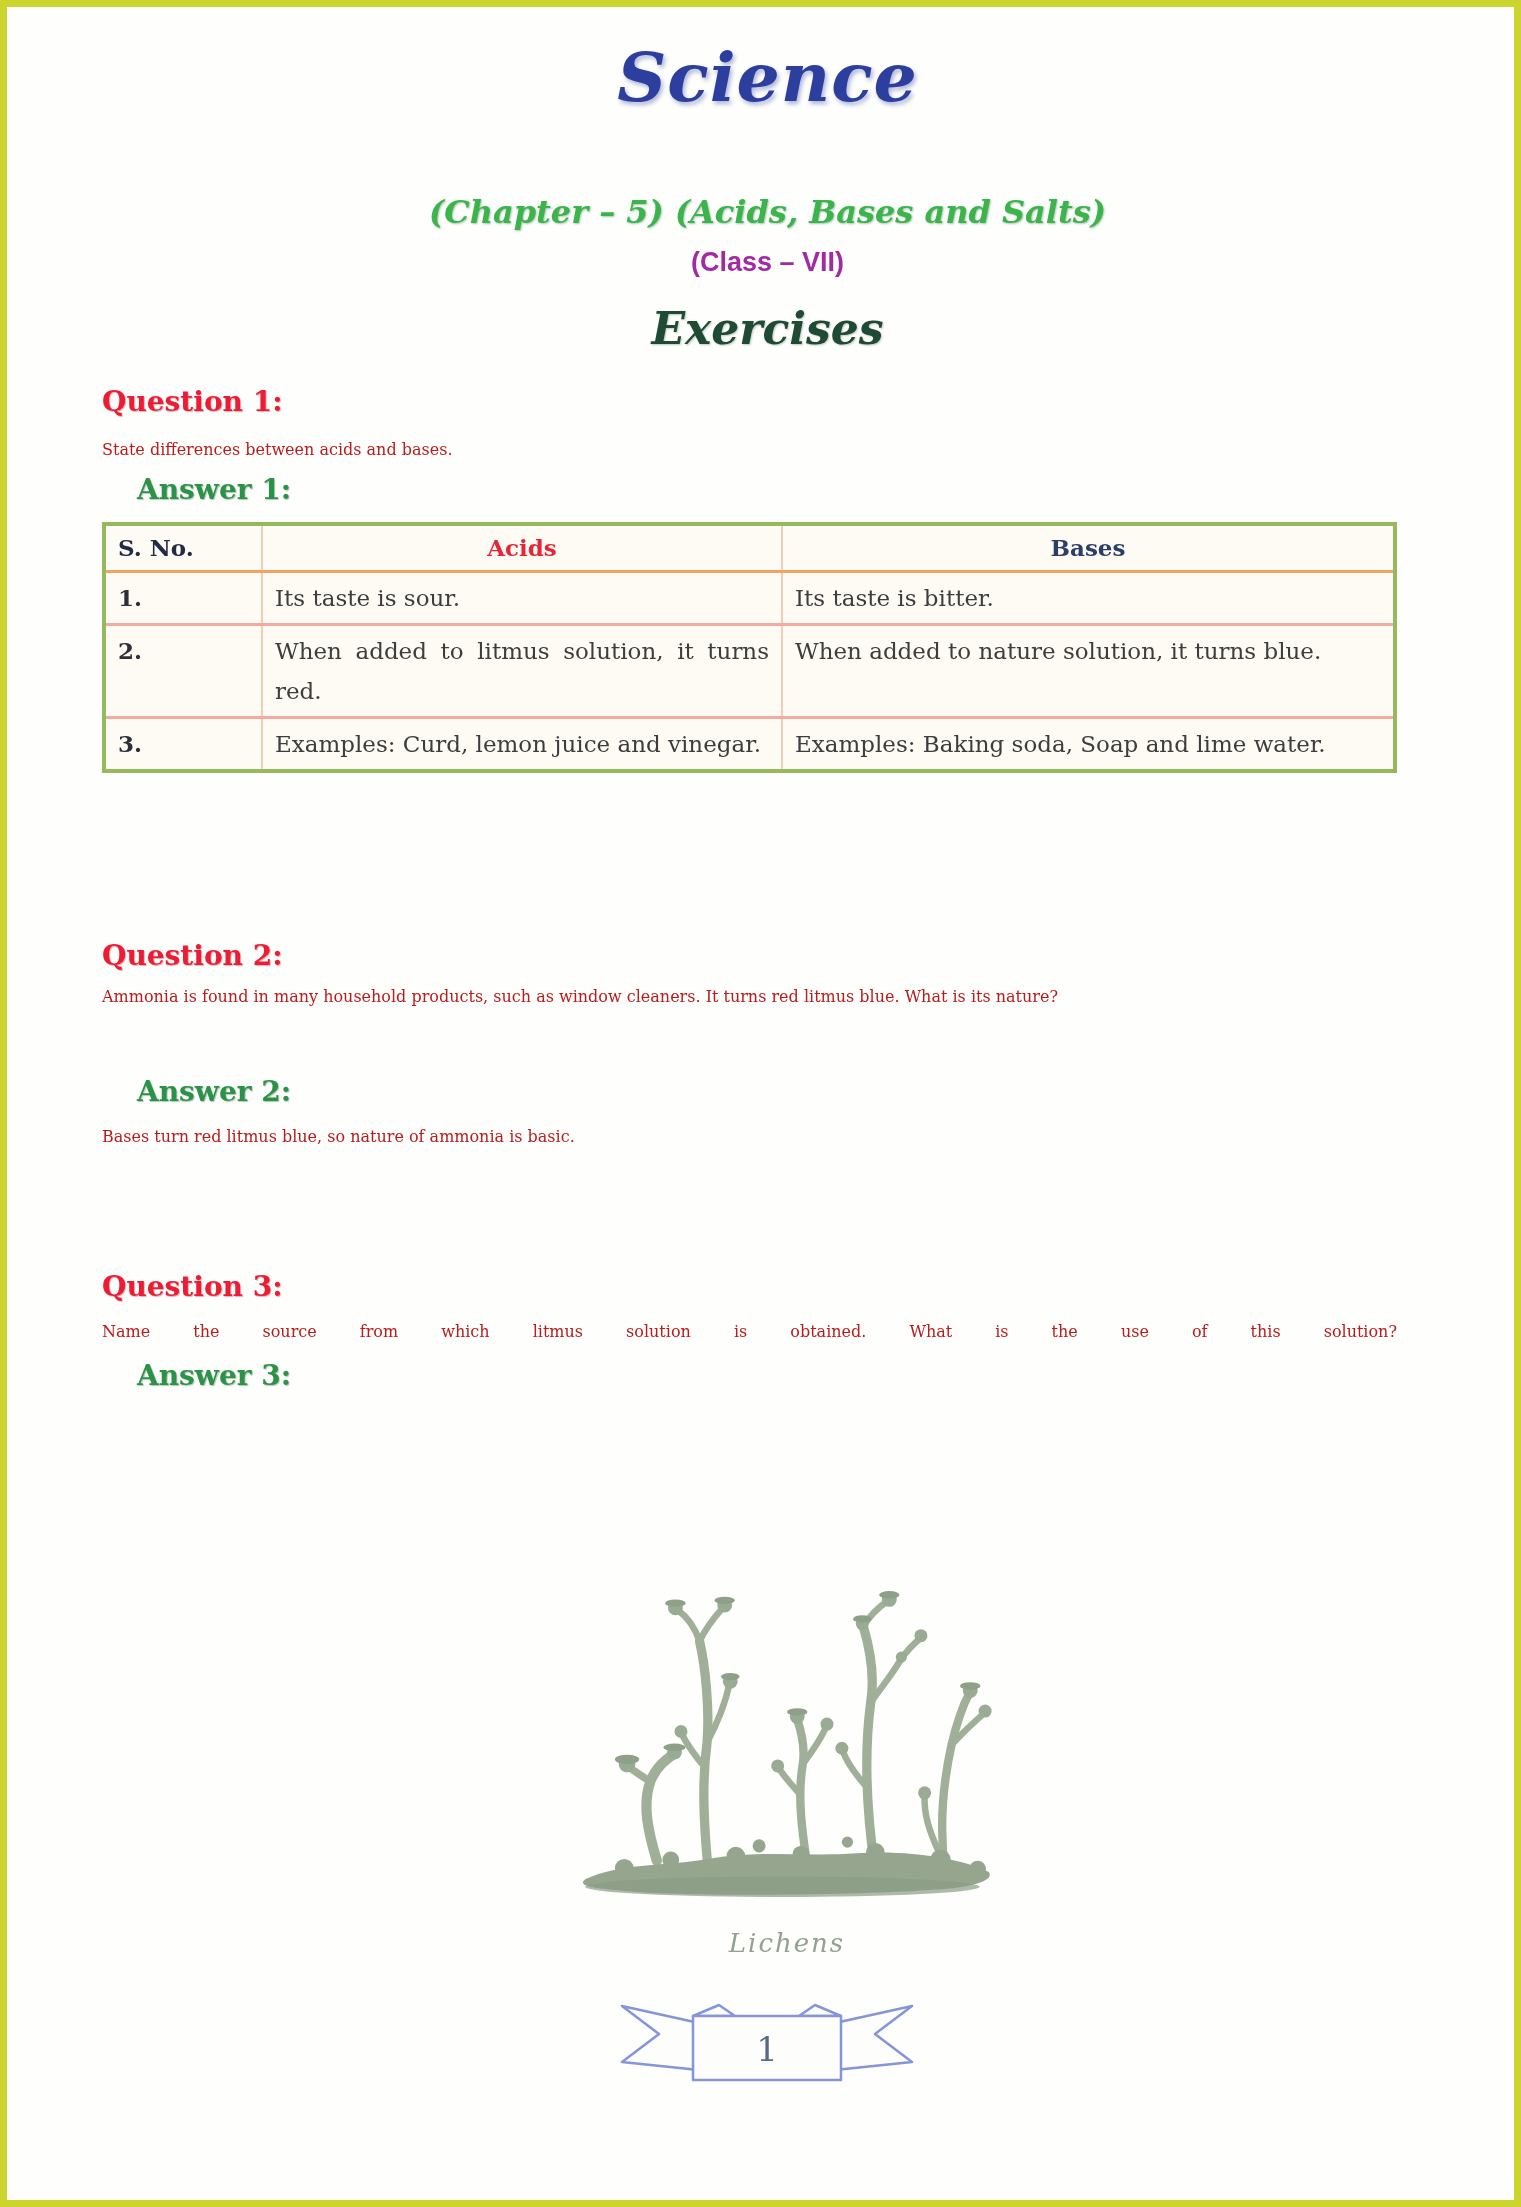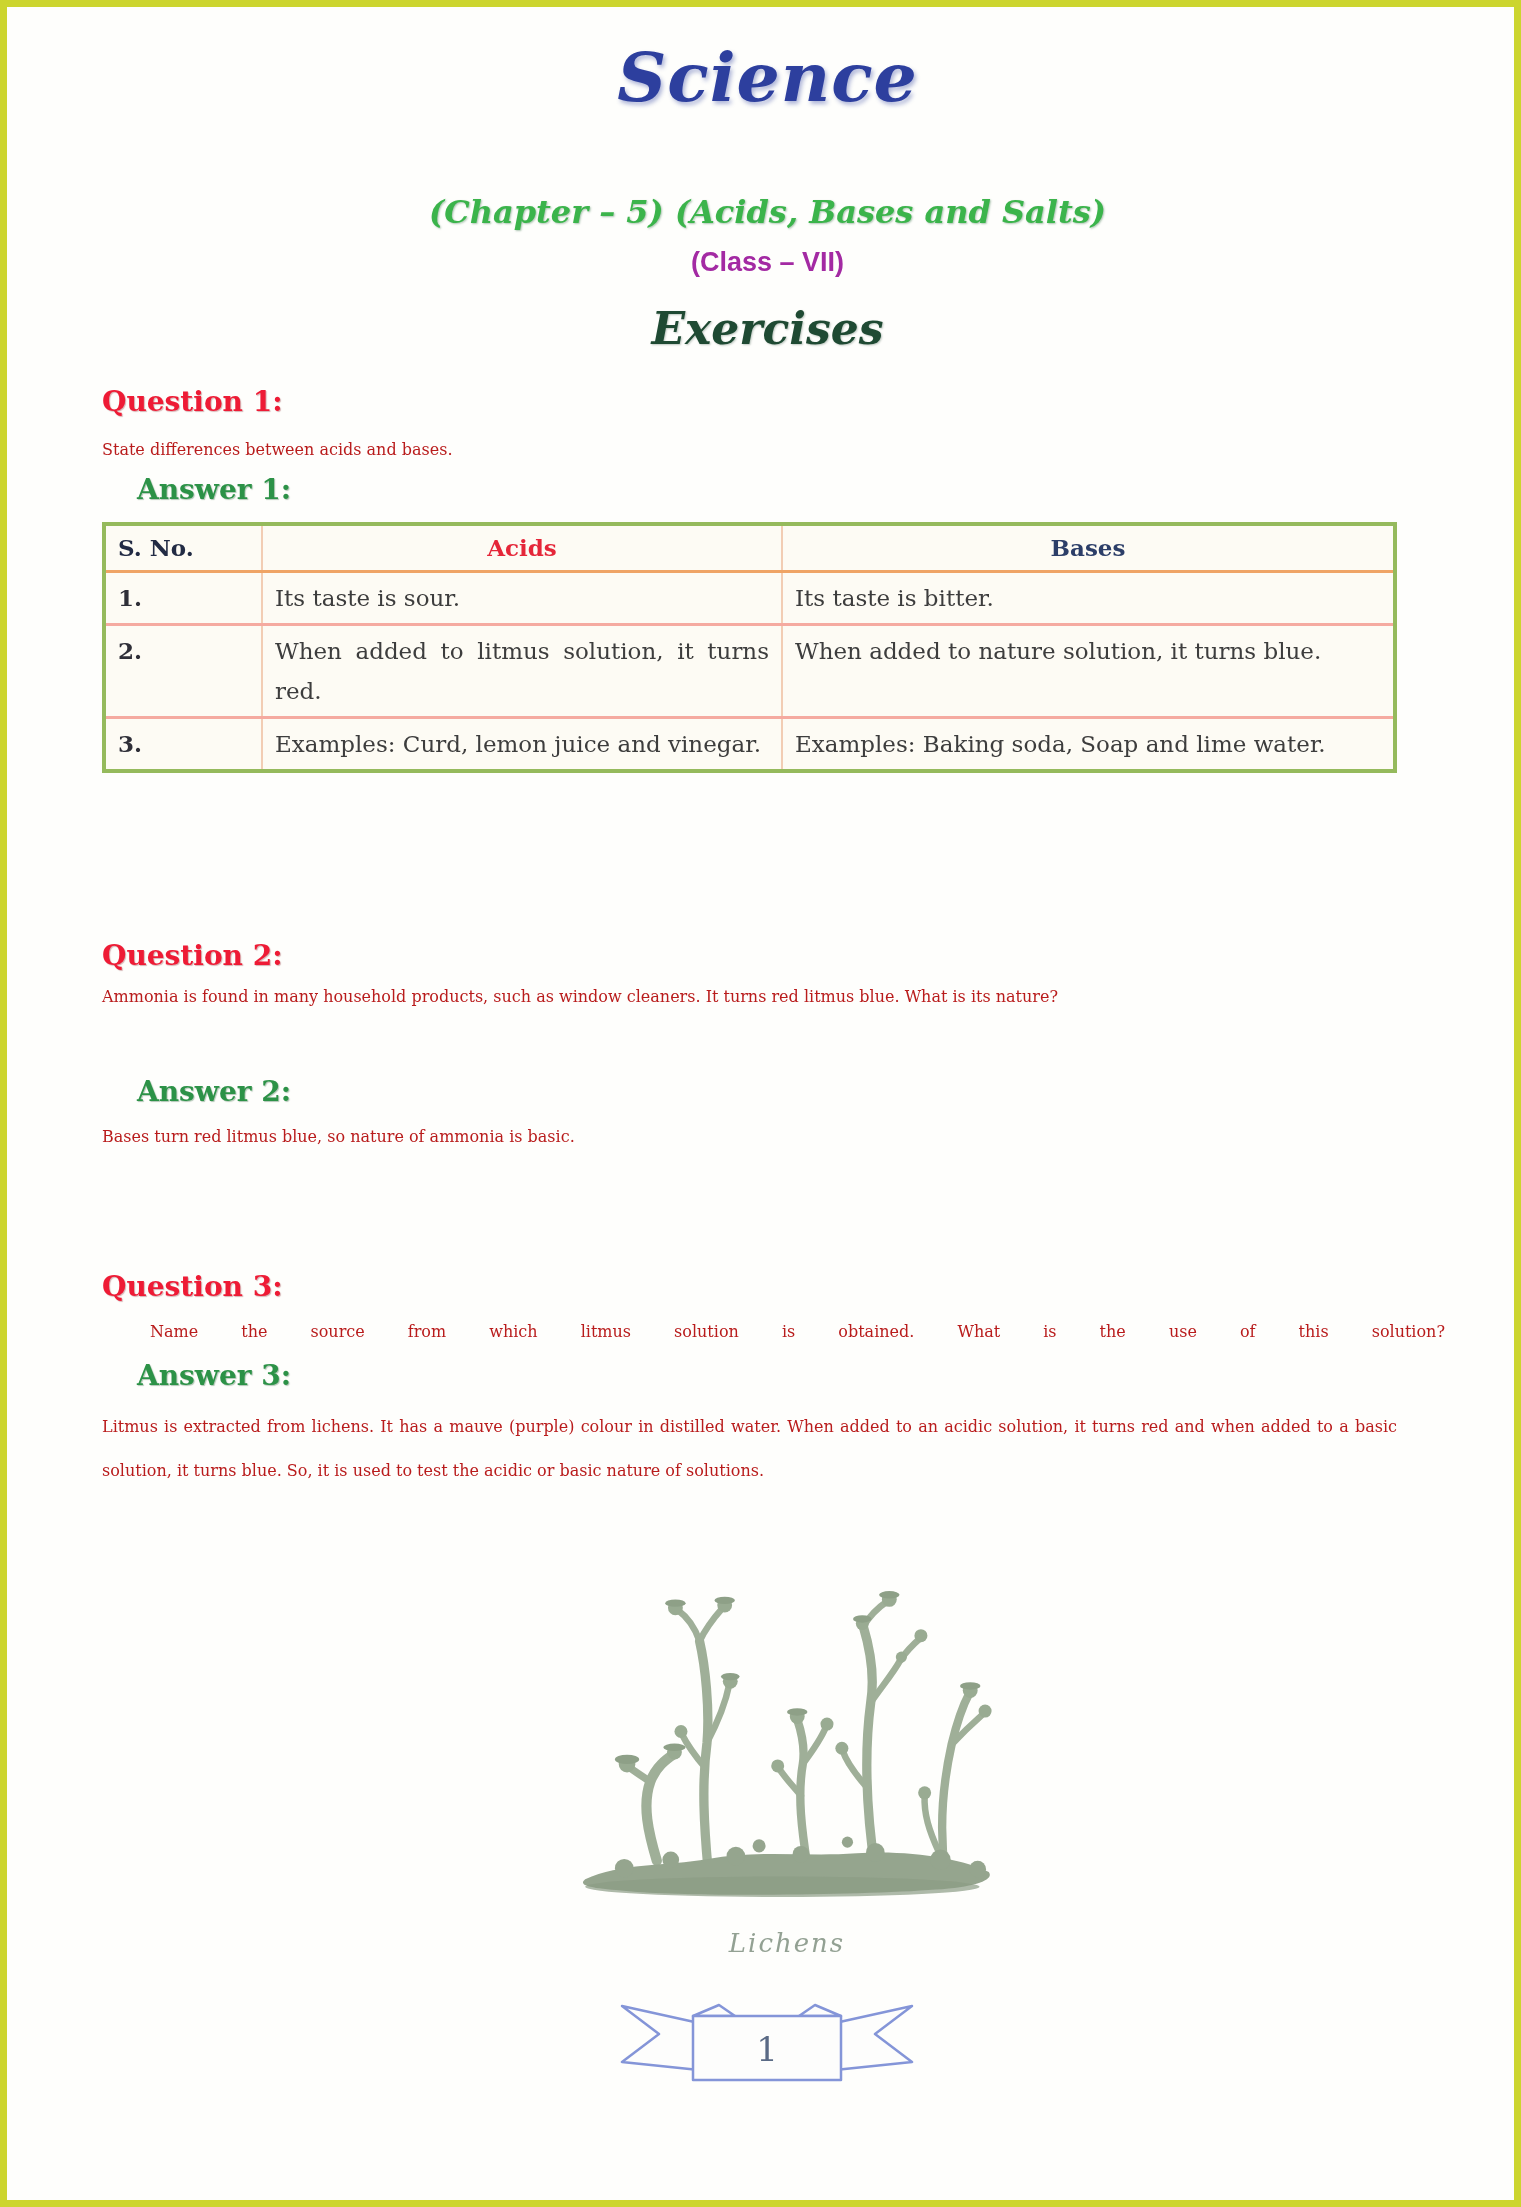--- a/index.html
+++ b/index.html
@@ -53,21 +53,21 @@
     font-size:28px;font-weight:bold;
     color:#2c9247;
     text-shadow:1px 1px 1px rgba(0,70,20,.3);
   }
   .body-text{
     left:95px;width:1295px;
     font-size:16px;line-height:40px;
     color:#b91c1c;
     text-align:justify;
   }
-  .fill-line{text-align-last:justify;margin-left:48px;}
+  .fill-line{text-align-last:justify;}
   .a3{line-height:44px;}
 
   table.cmp{
     position:absolute;left:95px;top:515px;width:1295px;
     border:4px solid #95ba5c;
     border-collapse:collapse;
     background:#fdfbf4;
     font-size:23px;color:#3d3d3d;
     table-layout:fixed;
     padding-left:32px;
@@ -144,21 +144,20 @@
   </table>
 
   <div class="abs q-label" style="top:932px">Question 2:</div>
   <div class="abs body-text" style="top:970px">Ammonia is found in many household products, such as window cleaners. It turns red litmus blue. What is its nature?</div>
   <div class="abs a-label" style="top:1068px">Answer 2:</div>
   <div class="abs body-text" style="top:1110px">Bases turn red litmus blue, so nature of ammonia is basic.</div>
 
   <div class="abs q-label" style="top:1263px">Question 3:</div>
   <div class="abs body-text fill-line" style="top:1305px">Name the source from which litmus solution is obtained. What is the use of this solution?</div>
   <div class="abs a-label" style="top:1352px">Answer 3:</div>
-  <div class="abs body-text a3" style="top:1398px">Litmus is extracted from lichens. It has a mauve (purple) colour in distilled water. When added to an acidic solution, it turns red and when added to a basic solution, it turns blue. So, it is used to test the acidic or basic nature of solutions.</div>
 
   <div class="abs figure">
     <svg width="470" height="372" viewBox="0 0 470 400">
       <g stroke="#93a58b" fill="none" stroke-linecap="round">
         <path stroke-width="11" d="M95,332 C86,302 79,272 88,247 C94,231 105,223 114,217"></path>
         <path stroke-width="8" d="M88,247 C78,240 71,236 65,231"></path>
         <path stroke-width="10" d="M150,340 C146,296 143,250 149,205 C152,168 147,122 141,96"></path>
         <path stroke-width="7" d="M149,205 C160,184 169,162 173,142"></path>
         <path stroke-width="7" d="M147,232 C136,219 128,208 122,196"></path>
         <path stroke-width="7" d="M141,96 C136,81 128,70 117,62"></path>

